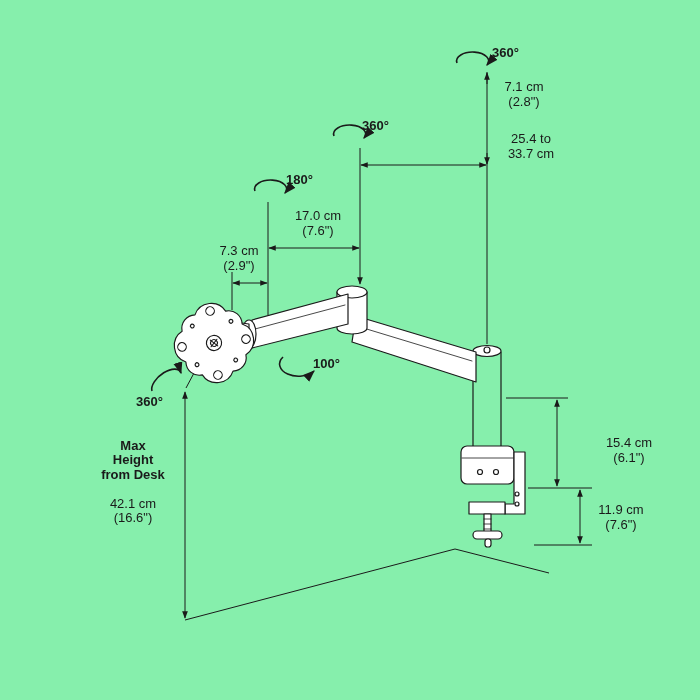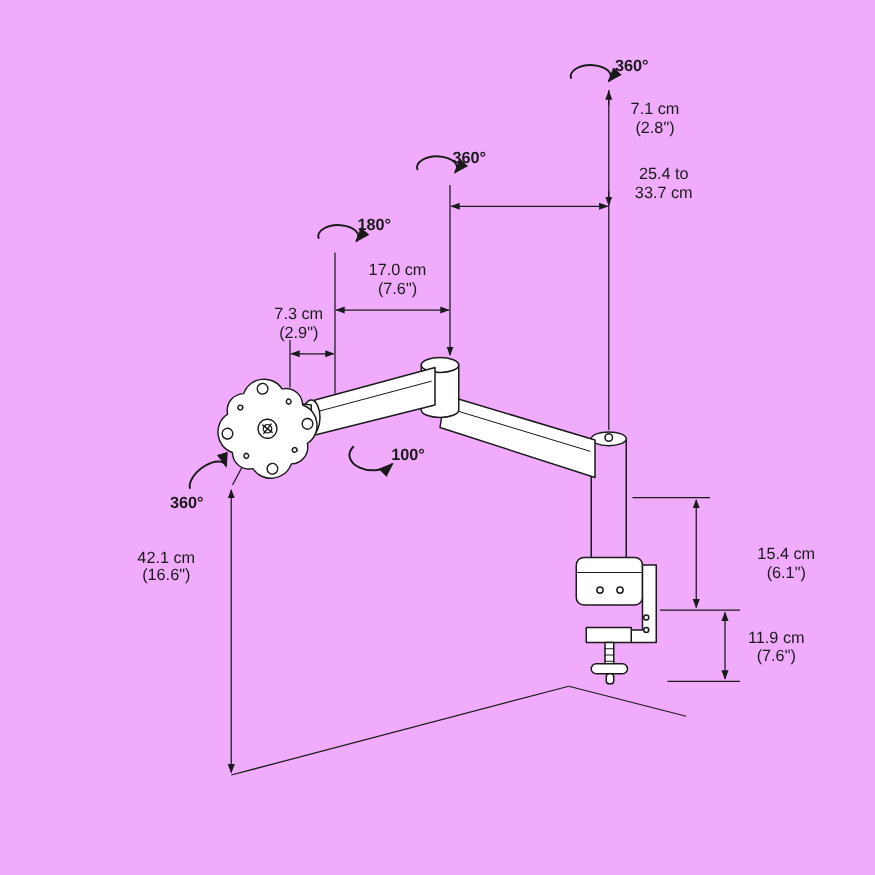--- a/index.html
+++ b/index.html
@@ -1,17 +1,17 @@
 <!DOCTYPE html>
 <html><head>
 <meta charset="utf-8">
 <style>
   html,body{margin:0;padding:0;background:#ffffff;}
   .stage{
-    position:relative;width:700px;height:700px;background:#f0abfc;
+    position:relative;width:700px;height:700px;background:#86efac;
     font-family:"Liberation Sans", sans-serif;color:#1a1a1a;overflow:hidden;text-decoration:underline;
   }
   .stage svg{position:absolute;left:0;top:0;}
   
   .dim line{stroke:#1a1a1a;stroke-width:1;fill:none;}
   .desk line{stroke:#1a1a1a;stroke-width:1;}
   .rot-arrows path{stroke:#1a1a1a;stroke-width:1.6;fill:none;}
   .hw line,.hw path,.hw rect,.hw circle,.hw ellipse{
     stroke:#1a1a1a;stroke-width:1.2;fill:none;stroke-linejoin:round;stroke-linecap:round;
   }
@@ -146,20 +146,23 @@
   <div class="lbl rot" style="left:362px;top:119px;">360°</div>
   <div class="lbl rot" style="left:286px;top:173px;text-align:right;">180°</div>
   <div class="lbl" style="left:288px;top:209px;width:60px;">17.0 cm
 (7.6")</div>
   <div class="lbl" style="left:210px;top:244px;width:58px;">7.3 cm
 (2.9")</div>
   <div class="lbl rot" style="left:313px;top:357px;">100°</div>
   <div class="lbl rot" style="left:136px;top:395px;">360°</div>
 
   <div class="lbl" style="left:75px;top:424px;width:116px;">
+    <div class="block-title">Max
+Height
+from Desk</div>
     <div>42.1 cm
 (16.6")</div>
   </div>
 
 
   <div class="lbl" style="left:598px;top:436px;width:62px;">15.4 cm
 (6.1")</div>
   <div class="lbl" style="left:590px;top:503px;width:62px;">11.9 cm
 (7.6")</div>
 

